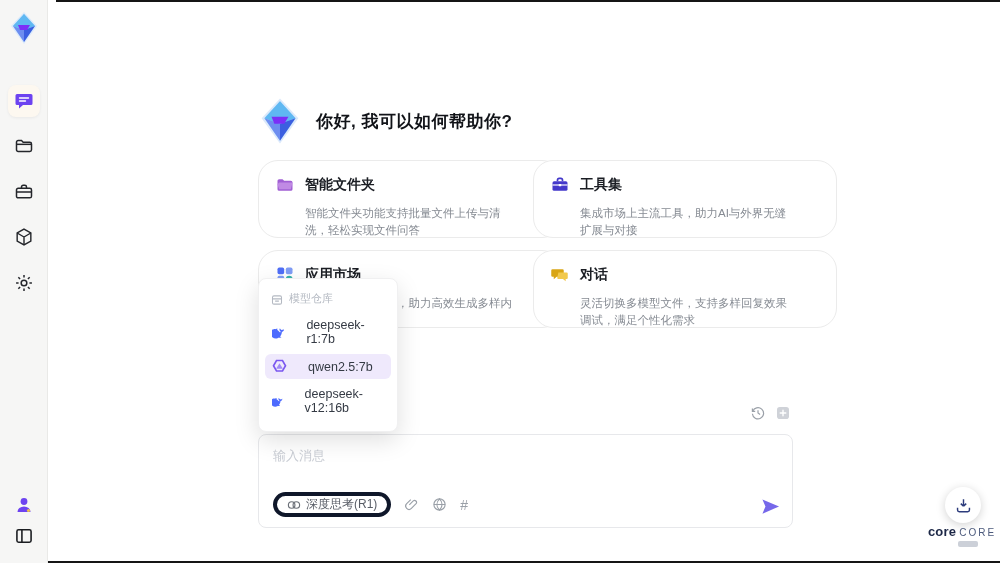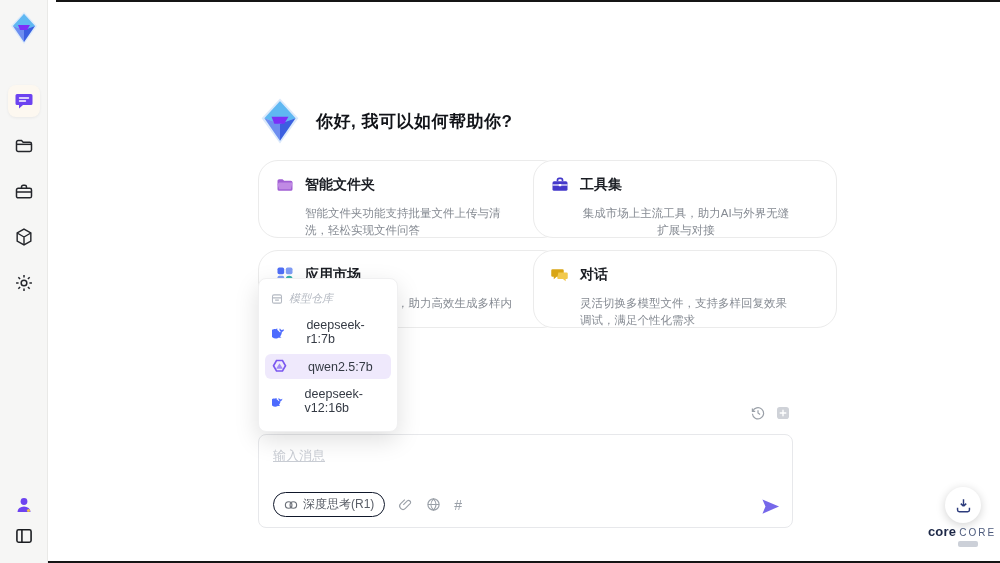--- a/index.html
+++ b/index.html
@@ -24,43 +24,43 @@
 
   
   .greet-logo { left:256px; top:97px; width:48px; height:48px; }
   .greeting { left:316px; top:110px; font-size:17px; font-weight:bold; color:#111318; letter-spacing:.5px;text-align:center; }
 
   
   .card { width:304px; height:78px; background:#fff; border:1px solid #ebebeb; border-radius:20px; padding:14px 16px; cursor:pointer; }
   .card-head { display:flex; align-items:center; gap:10px; }
   .card-title { font-size:14px; font-weight:bold; color:#1b1e24; }
   .card-desc { margin-top:10px; margin-left:30px; font-size:11.5px; line-height:1.5; color:#868b93; width:212px; }
-  .card1 { left:258px; top:160px; } .card2 { left:533px; top:160px;text-align:center; }
+  .card1 { left:258px; top:160px; } .card2 { left:533px; top:160px; }
   .card3 { left:258px; top:250px; } .card4 { left:533px; top:250px; }
 
   
   .dropdown { left:258px; top:278px; width:140px; background:#fff; border:1px solid #f0f0f1; border-radius:8px;
               box-shadow:0 8px 24px rgba(0,0,0,.13); padding:6px 0 8px; z-index:5; }
-  .dd-header { display:flex; align-items:center; gap:6px; padding:6px 12px 4px; color:#b4b9c2; font-size:11px;font-style:italic; }
+  .dd-header { display:flex; align-items:flex-end; gap:6px; padding:6px 12px 4px; color:#b4b9c2; font-size:11px; }
   .dd-item { display:flex; align-items:center; gap:21px; margin:3px 6px; padding:5px 7px; border-radius:6px;
              font-size:12.5px; color:#343a44; cursor:pointer; }
   .dd-item.selected { background:#efe9fc; }
 
   
   .model-chip { left:258px; top:402px; height:24px; background:#f1f0ef; border-radius:6px; display:flex;
                 align-items:center; gap:6px; padding:0 9px; cursor:pointer; }
   .model-chip .label { font-size:12.5px; color:#22252b; }
   .row-tools { left:750px; top:405px; display:flex; gap:9px; align-items:center; }
   .row-tools .t { cursor:pointer; display:flex; }
 
   
   .composer { left:258px; top:434px; width:535px; height:94px; border:1px solid #e7e8eb; border-radius:8px; background:#fff; cursor:text; }
-  .placeholder { position:absolute; left:14px; top:12px; font-size:13px; color:#c9cdd4;text-decoration:underline; }
+  .placeholder { position:absolute; left:14px; top:12px; font-size:13px; color:#c9cdd4; }
   .composer-bar { position:absolute; left:14px; bottom:10px; display:flex; align-items:center; gap:13px; }
-  .pill { display:flex; align-items:center; gap:5px; border:1px solid #0f172a; border-radius:13px; height:25px;
+  .pill { display:flex; align-items:center; gap:5px; border:4px solid #0f172a; border-radius:13px; height:25px;
           padding:0 10px; color:#585d66; font-size:12px; cursor:pointer; background:#fff; }
   .bar-ic { cursor:pointer; display:flex; align-items:center; color:#9aa0a8; font-size:14px; }
   .send { position:absolute; right:12px; bottom:12px; cursor:pointer; display:flex; }
 
   
   .fab { left:945px; top:487px; width:36px; height:36px; border-radius:50%; background:#fff;
          box-shadow:0 2px 10px rgba(0,0,0,.18); display:flex; align-items:center; justify-content:center; cursor:pointer; }
   .intel { left:922px; top:524px; width:80px; text-align:center; }
   .intel-line { display:flex; align-items:baseline; justify-content:center; gap:3px; }
   .intel-word { font-size:13px; font-weight:bold; color:#1c2746; letter-spacing:.2px; }

